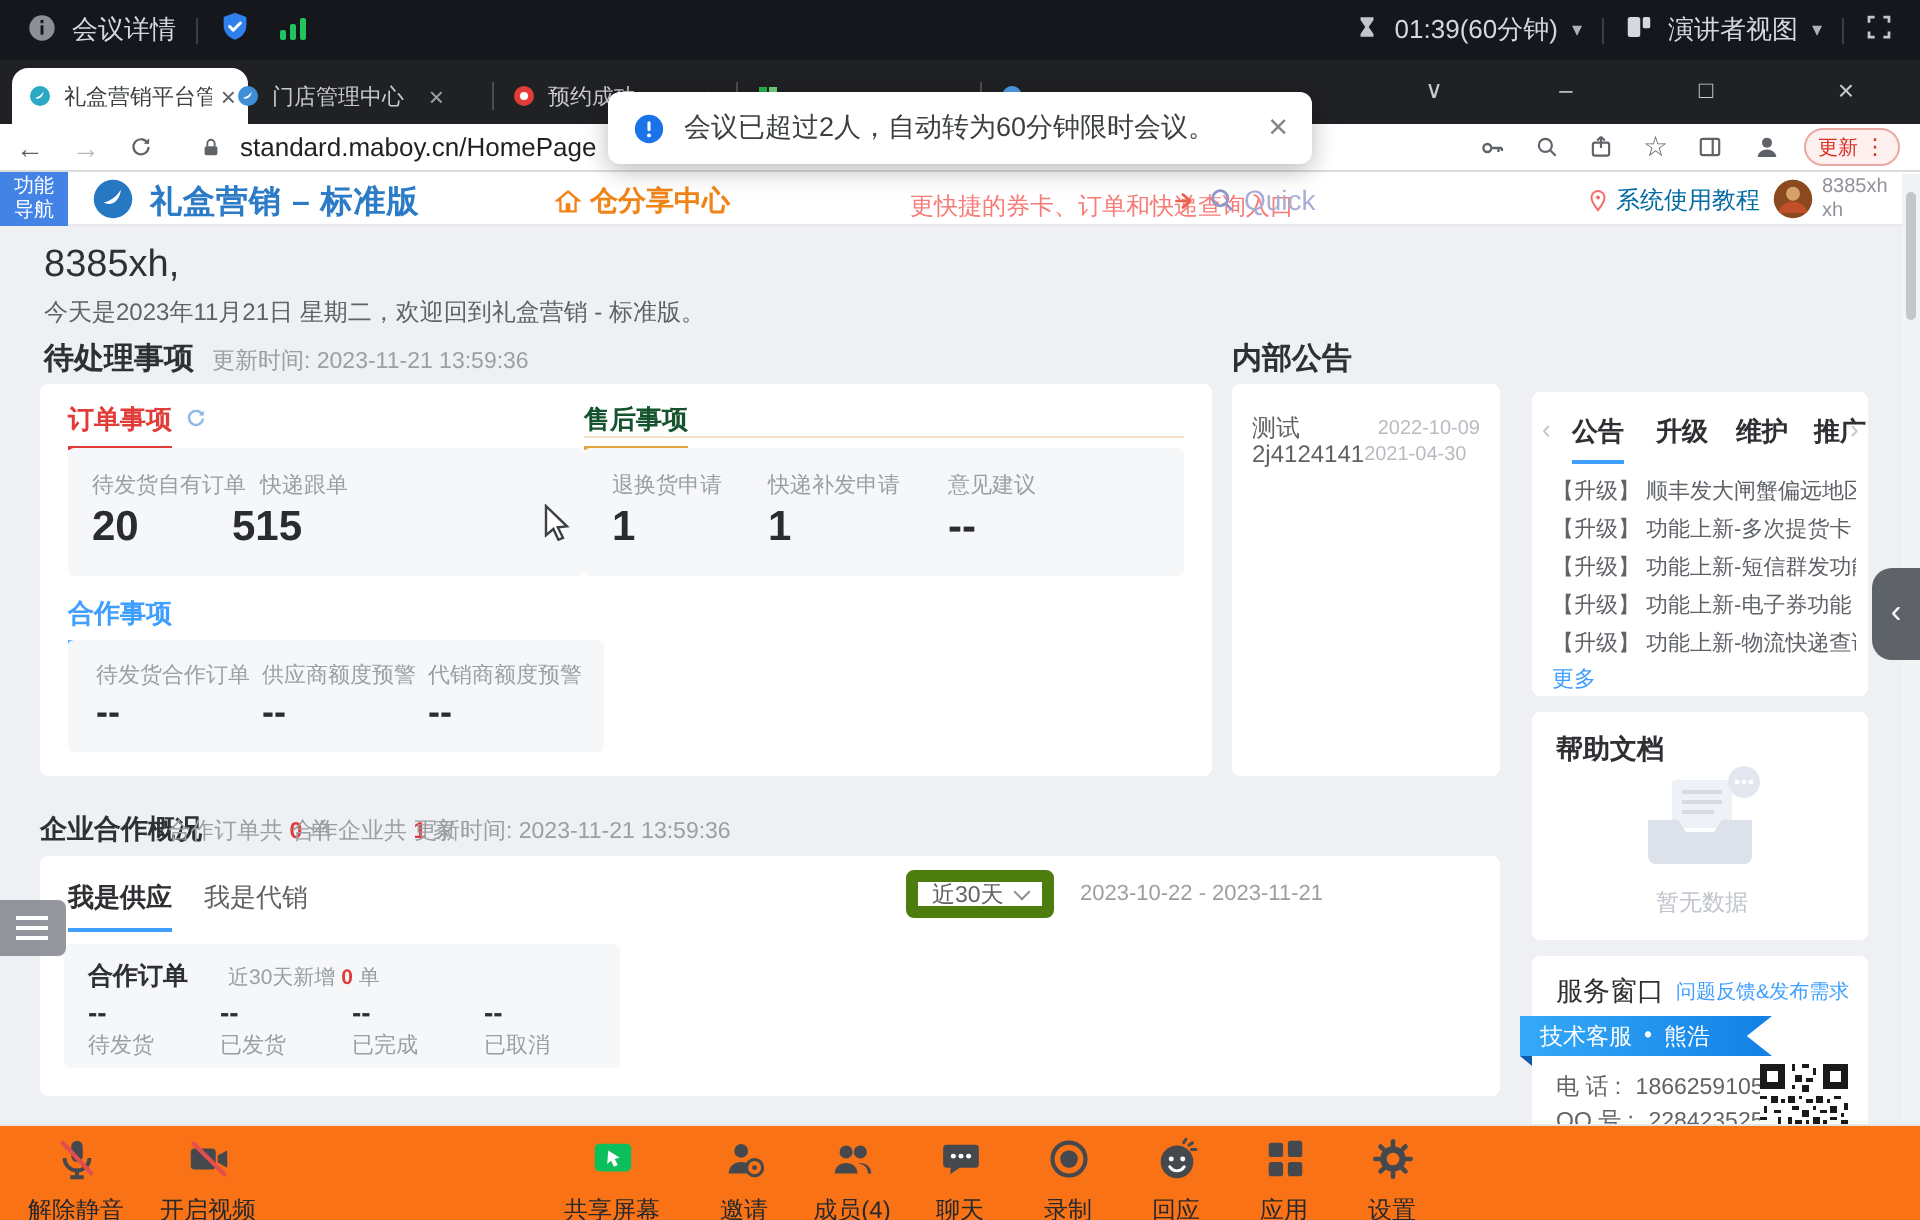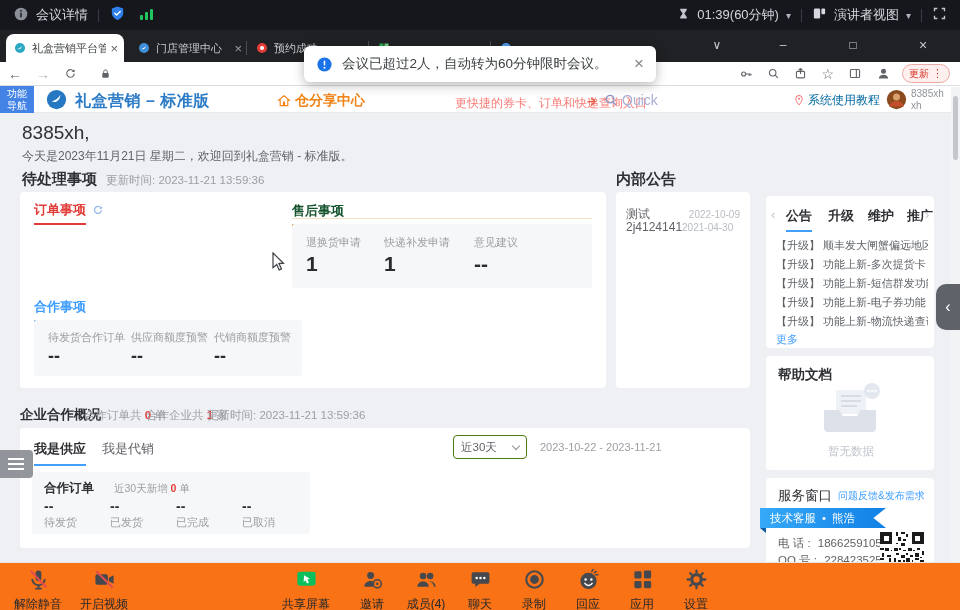--- a/index.html
+++ b/index.html
@@ -99,21 +99,21 @@
 
 <div class="tabstrip">
   <div class="btab btab-active" style="left:6px">
     <svg width="12" height="12" viewBox="0 0 24 24">
         <circle cx="12" cy="12" r="10" fill="#2aa8c4"></circle>
         <path d="M7 14c3.5-.6 6.8-3.2 8.6-6.4-.6 5.4-4.4 8.6-8.6 6.4z" fill="#fff"></path>
       </svg>
     <span class="lbl">礼盒营销平台管理中心</span>
     <span class="tclose" style="color:#5f6368">×</span>
   </div>
-  <div class="btab btab-in" style="left:130px">
+  <div class="btab btab-in" style="left:110px">
     <svg width="12" height="12" viewBox="0 0 24 24">
         <circle cx="12" cy="12" r="10" fill="#3f8fd8"></circle>
         <path d="M7 14c3.5-.6 6.8-3.2 8.6-6.4-.6 5.4-4.4 8.6-8.6 6.4z" fill="#fff"></path>
       </svg>
     <span class="lbl">门店管理中心</span>
     <span class="tclose">×</span>
   </div>
   <div class="tsep" style="left:246px"></div>
   <div class="btab btab-in" style="left:248px">
     <svg width="12" height="12" viewBox="0 0 24 24">
@@ -154,20 +154,21 @@
         <path fill="none" stroke="#5f6368" stroke-width="2" d="M18.4 9A7 7 0 1 0 19 12"></path>
         <path d="M19.5 4v5h-5z" fill="#5f6368"></path>
       </svg>
   </span>
   <span class="aico" style="margin-left:16px">
     <svg width="11" height="12" viewBox="0 0 24 24">
         <rect x="5" y="10" width="14" height="10" rx="2" fill="#5f6368"></rect>
         <path d="M8 10V7a4 4 0 0 1 8 0v3" fill="none" stroke="#5f6368" stroke-width="2"></path>
       </svg>
   </span>
+  <span style="color:#202124;margin-left:2px">standard.maboy.cn/HomePage</span>
   <span style="margin-left:auto" class="aico">
     <svg width="14" height="14" viewBox="0 0 24 24">
         <circle cx="8" cy="12" r="3.4" fill="none" stroke="#5f6368" stroke-width="2"></circle>
         <path d="M11.5 12h9M17.5 12v3.5M20.5 12v2.5" stroke="#5f6368" stroke-width="2" fill="none"></path>
       </svg>
   </span>
   <span class="aico">
     <svg width="13" height="13" viewBox="0 0 24 24">
         <circle cx="10.5" cy="10.5" r="6" fill="none" stroke="#5f6368" stroke-width="2"></circle>
         <path d="M15 15l5 5" stroke="#5f6368" stroke-width="2"></path>
@@ -270,20 +271,26 @@
 <span class="abs" style="left:106px;top:173px;font-size:11.5px;color:#9b9ea3">更新时间:  2023-11-21 13:59:36</span>
 
 <div class="card" style="left:20px;top:192px;width:586px;height:196px">
   <span class="tabu" style="position:absolute;left:14px;top:9px;color:#e23c39;border-color:#e23c39">订单事项</span>
   <span class="abs" style="left:72px;top:10px">
     <svg width="12" height="12" viewBox="0 0 24 24">
         <path fill="none" stroke="#8fb8e8" stroke-width="2.4" d="M18.4 9A7 7 0 1 0 19 12.5"></path>
         <path d="M19.8 4.5v5h-5z" fill="#8fb8e8"></path>
       </svg>
   </span>
+  <div class="graybox" style="left:14px;top:32px;width:258px;height:64px">
+    <span class="abs lblrow" style="left:12px;top:11px">待发货自有订单</span>
+    <span class="abs lblrow" style="left:96px;top:11px">快递跟单</span>
+    <span class="abs colstat bignum" style="left:12px;top:28px;font-size:21px;font-weight:bold;color:#2a2c2f">20</span>
+    <span class="abs" style="left:82px;top:28px;font-size:21px;font-weight:bold;color:#2a2c2f">515</span>
+  </div>
 
   <div style="position:absolute;left:272px;top:9px;width:300px;height:18px;border-bottom:1px solid #f3e2c6">
     <span class="tabu" style="color:#14532d;border-color:#e6a23c">售后事项</span>
   </div>
   <div class="graybox" style="left:272px;top:32px;width:300px;height:64px">
     <span class="abs lblrow" style="left:14px;top:11px">退换货申请</span>
     <span class="abs lblrow" style="left:92px;top:11px">快递补发申请</span>
     <span class="abs lblrow" style="left:182px;top:11px">意见建议</span>
     <span class="abs" style="left:14px;top:28px;font-size:21px;font-weight:bold;color:#2a2c2f">1</span>
     <span class="abs" style="left:92px;top:28px;font-size:21px;font-weight:bold;color:#2a2c2f">1</span>
@@ -435,21 +442,21 @@
 <span class="abs" style="left:146px;top:408px;font-size:11.5px;color:#9b9ea3">
   <span>合作企业共</span>
   <span style="color:#e23c39;font-weight:bold">1</span>
   <span>家</span>
 </span>
 <span class="abs" style="left:207px;top:408px;font-size:11.5px;color:#9b9ea3">更新时间:  2023-11-21 13:59:36</span>
 
 <div class="card" style="left:20px;top:428px;width:730px;height:120px">
   <span class="abs" style="left:14px;top:12px;font-size:13px;font-weight:bold;color:#2e3033;border-bottom:2px solid #409eff;padding-bottom:6px">我是供应</span>
   <span class="abs" style="left:82px;top:12px;font-size:13px;color:#606266">我是代销</span>
-  <div class="abs row" style="left:433px;top:7px;width:74px;height:24px;border:1px solid #4d7c0f;border-radius:4px;padding:0 7px;justify-content:space-between">
+  <div class="abs row" style="left:433px;top:7px;width:74px;height:24px;border:6px solid #4d7c0f;border-radius:4px;padding:0 7px;justify-content:space-between">
     <span style="font-size:11.5px;color:#606266">近30天</span>
     <span class="caret-dn"></span>
   </div>
   <span class="abs" style="left:520px;top:13px;font-size:11px;color:#9b9ea3">2023-10-22  -  2023-11-21</span>
 
   <div class="graybox" style="left:12px;top:44px;width:278px;height:62px">
     <span class="abs" style="left:12px;top:8px;font-size:12.5px;font-weight:bold;color:#2e3033">合作订单</span>
     <span class="abs" style="left:82px;top:10px;font-size:10.5px;color:#9b9ea3">
       <span>近30天新增</span>
       <span style="color:#e23c39;font-weight:bold">0</span>

